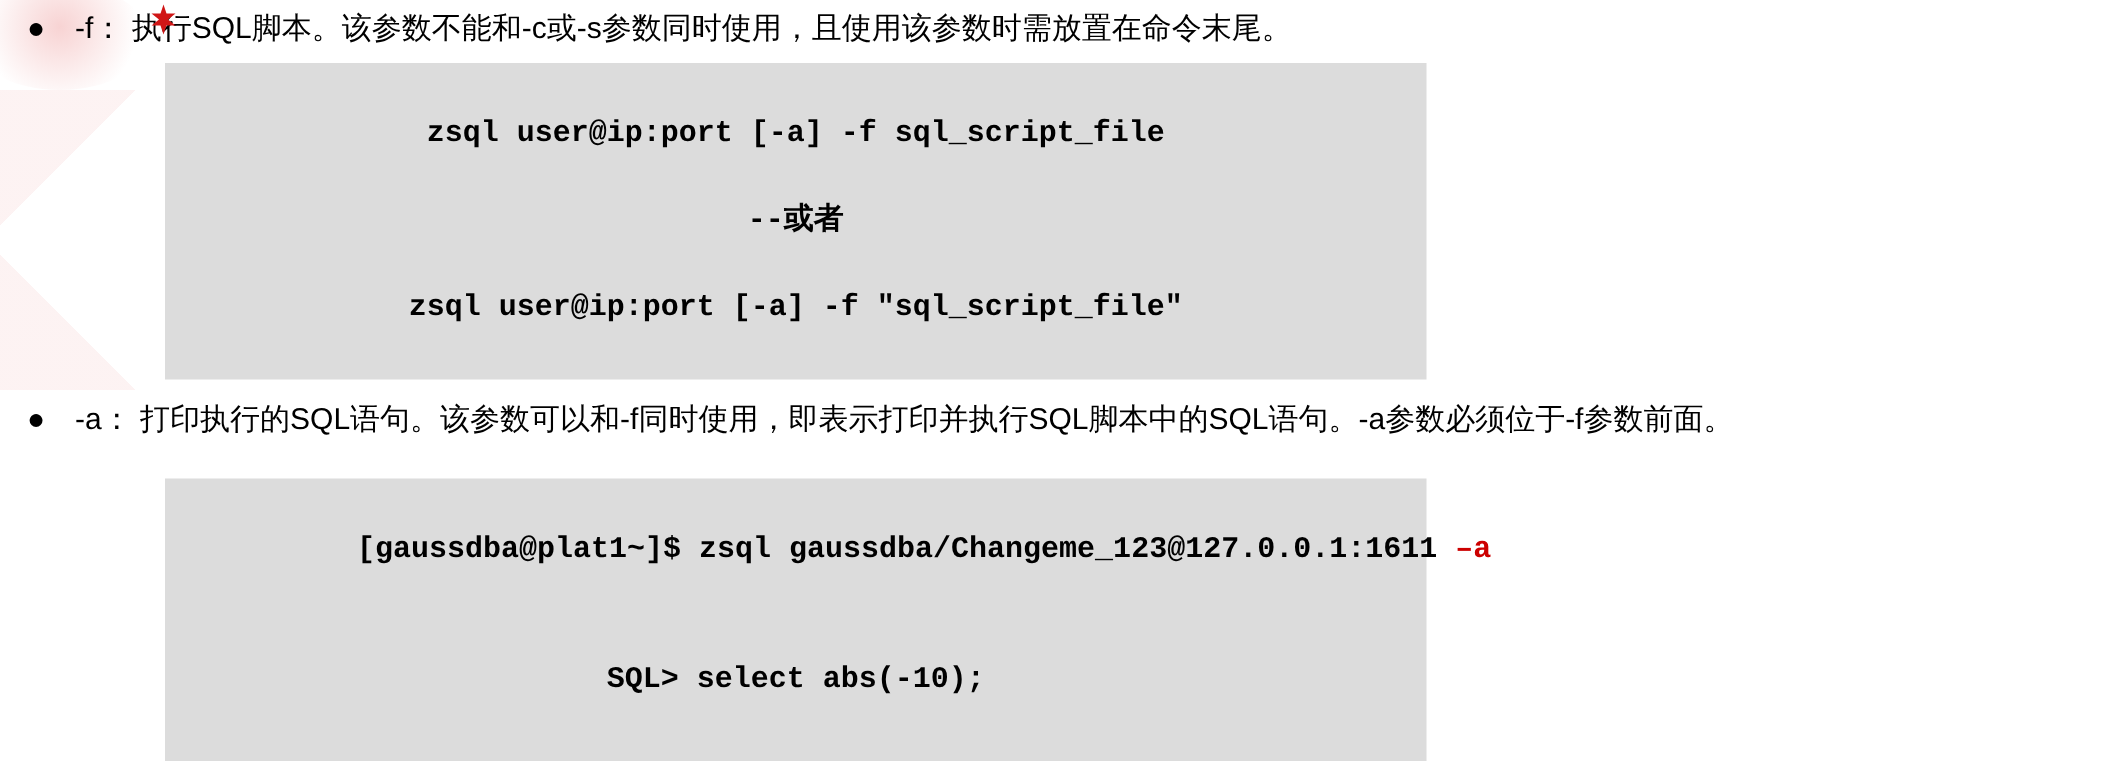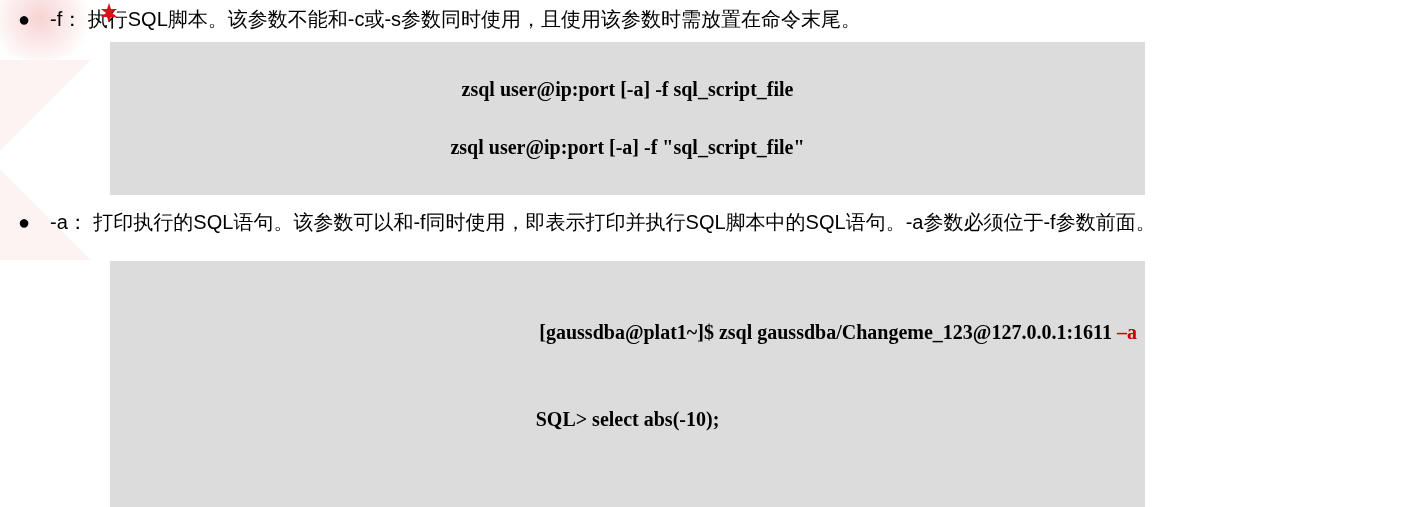--- a/index.html
+++ b/index.html
@@ -74,36 +74,36 @@
       left: 8px;
       top: 0;
       font-size: 20px;
       color: #000;
     }
     .term { white-space: nowrap; }
 
     .codeblock {
       background: #dcdcdc;
       margin: 6px 0 10px 60px;
-      width: 1035px;
+      width: 841px;
       padding: 4px 8px;
-      font-family: Liberation Serif, serif;
+      font-family: Liberation Mono, monospace;
       font-weight: bold;
       font-size: 20px;
       line-height: 1.45;
       text-align: center;
       white-space: pre;
     }
     .codeblock.block2 {
       margin-top: 22px;
       padding-bottom: 20px;
     }
 
     .code-line { display:block; }
-    .left-line { text-align:right; padding-left:120px;margin-top:24px; }
+    .left-line { text-align:right; padding-left:120px; }
     .flag-red { color: #c00; }
   </style>
 </head>
 <body>
 
 <div class="bg-deco">
   <div class="bg-circle"></div>
   <div class="bg-chevron"></div>
 </div>
 
@@ -116,20 +116,21 @@
 <div class="content">
 
   <ul class="bullets">
 
     <li>
       <span class="term">-f：</span>
       <span>执行SQL脚本。该参数不能和-c或-s参数同时使用，且使用该参数时需放置在命令末尾。</span>
 
       <div class="codeblock">
 <span class="code-line">zsql user@ip:port [-a] -f sql_script_file</span>
+<span class="code-line">--或者</span>
 <span class="code-line">zsql user@ip:port [-a] -f "sql_script_file"</span>
 </div>
     </li>
 
     <li>
       <span class="term">-a：</span>
       <span>打印执行的SQL语句。该参数可以和-f同时使用，即表示打印并执行SQL脚本中的SQL语句。-a参数必须位于-f参数前面。</span>
 
       <div class="codeblock block2">
 <span class="code-line left-line"><span>[gaussdba@plat1~]$ zsql gaussdba/Changeme_123@127.0.0.1:1611 </span><span class="flag-red">–a</span></span>

